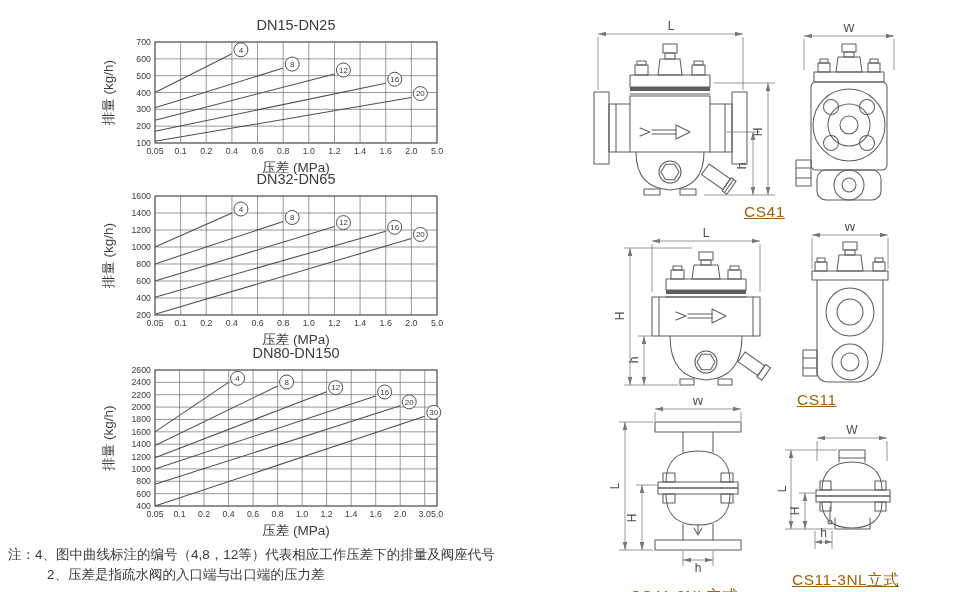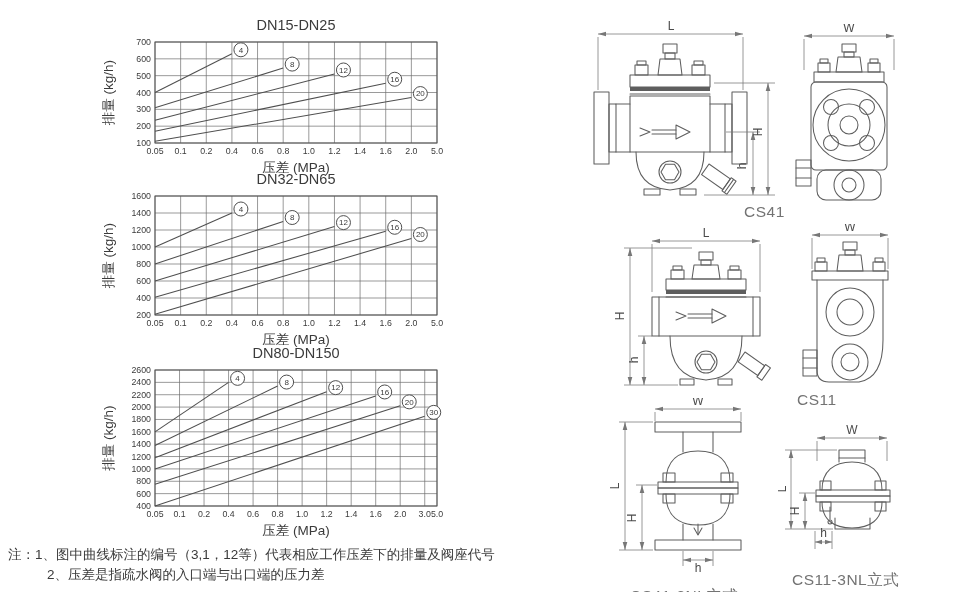--- a/index.html
+++ b/index.html
@@ -17,21 +17,21 @@
   .frame{fill:none;stroke:#555;stroke-width:1;}
   .sline{fill:none;stroke:#4f4f4f;stroke-width:1.05;}
   .badge{fill:#ffffff;stroke:#4f4f4f;stroke-width:1;}
   .btxt{font-size:8px;text-anchor:middle;fill:#3b3b3b;}
   
   .sg *{stroke:#5e5e5e;stroke-width:1.05;fill:none;stroke-linejoin:round;stroke-linecap:round;}
   .sg rect.fb{fill:#5e5e5e;stroke:none;}
   .dimg line{stroke:#777;stroke-width:0.75;}
   .dimg polygon{fill:#777;stroke:none;}
   .dimg text{font-size:12px;fill:#4a4a4a;text-anchor:middle;stroke:none;}
-  .cap{position:absolute;font-size:15.5px;color:#737373;letter-spacing:0.5px;}
+  .cap{position:absolute;font-size:15.5px;color:#a16207;letter-spacing:0.5px;text-decoration:underline;}
   .notes{position:absolute;left:8px;top:545px;font-size:13.5px;color:#3a3a3a;line-height:1.5;}
   .n2{margin-left:39px;}
 </style>
 </head>
 <body>
 
 <div id="page">
 
   <svg class="chart" style="left:55px;top:12px" width="400" height="168">
       <text x="241" y="18" class="ct">DN15-DN25</text>
@@ -494,17 +494,17 @@
       <polygon points="37,119 44,116.8 44,121.2"></polygon>
         <polygon points="54,119 47,116.8 47,121.2"></polygon>
       <text x="45.5" y="114">h</text>
     </g>
   </svg>
 
   <div class="cap" style="left:630px;top:586px">CS41-3NL立式</div>
   <div class="cap" style="left:792px;top:570px">CS11-3NL立式</div>
 
   <div class="notes">
-    <div>注：1、图中曲线标注的编号（3,1，12等）代表相应工作压差下的排量及阀座代号</div>
+    <div>注：4、图中曲线标注的编号（4,8，12等）代表相应工作压差下的排量及阀座代号</div>
     <div class="n2">2、压差是指疏水阀的入口端与出口端的压力差</div>
   </div>
 
 </div>
 
 </body></html>

